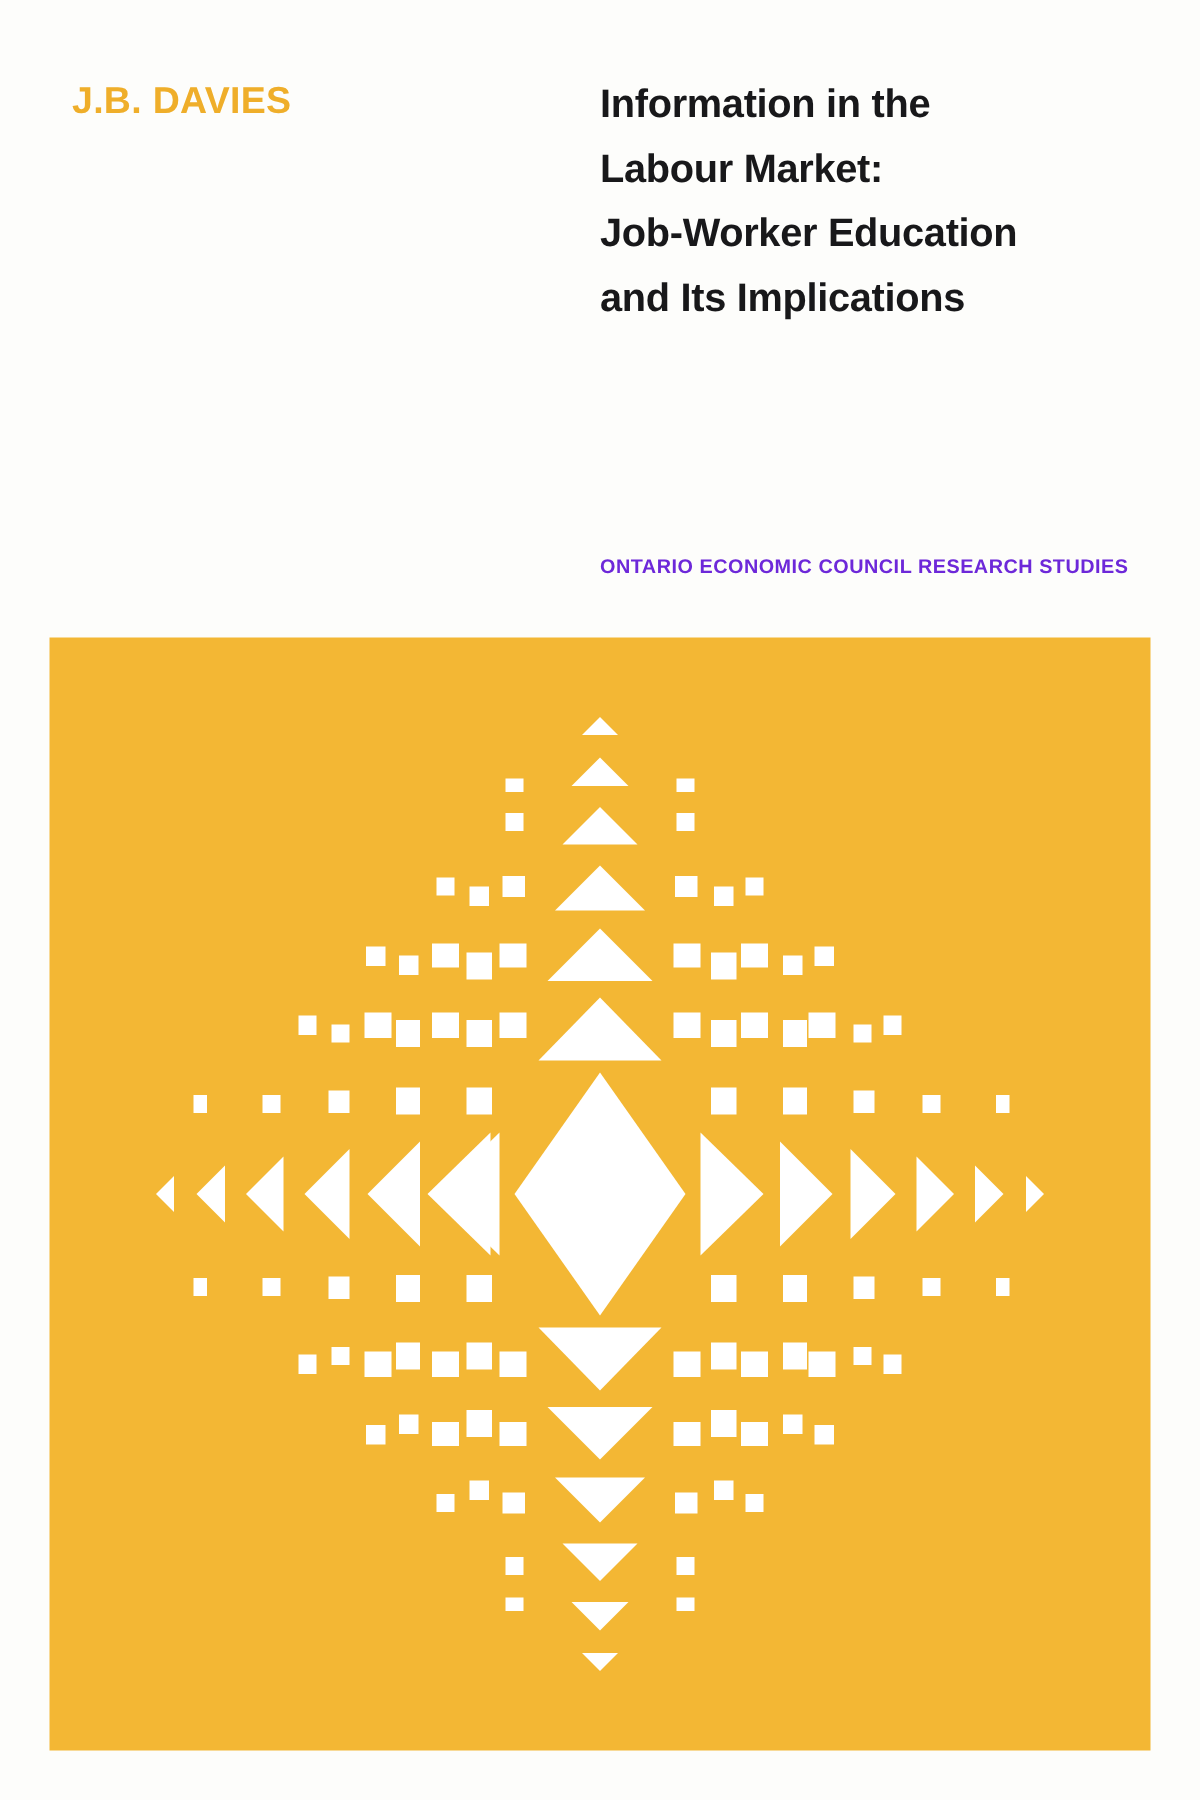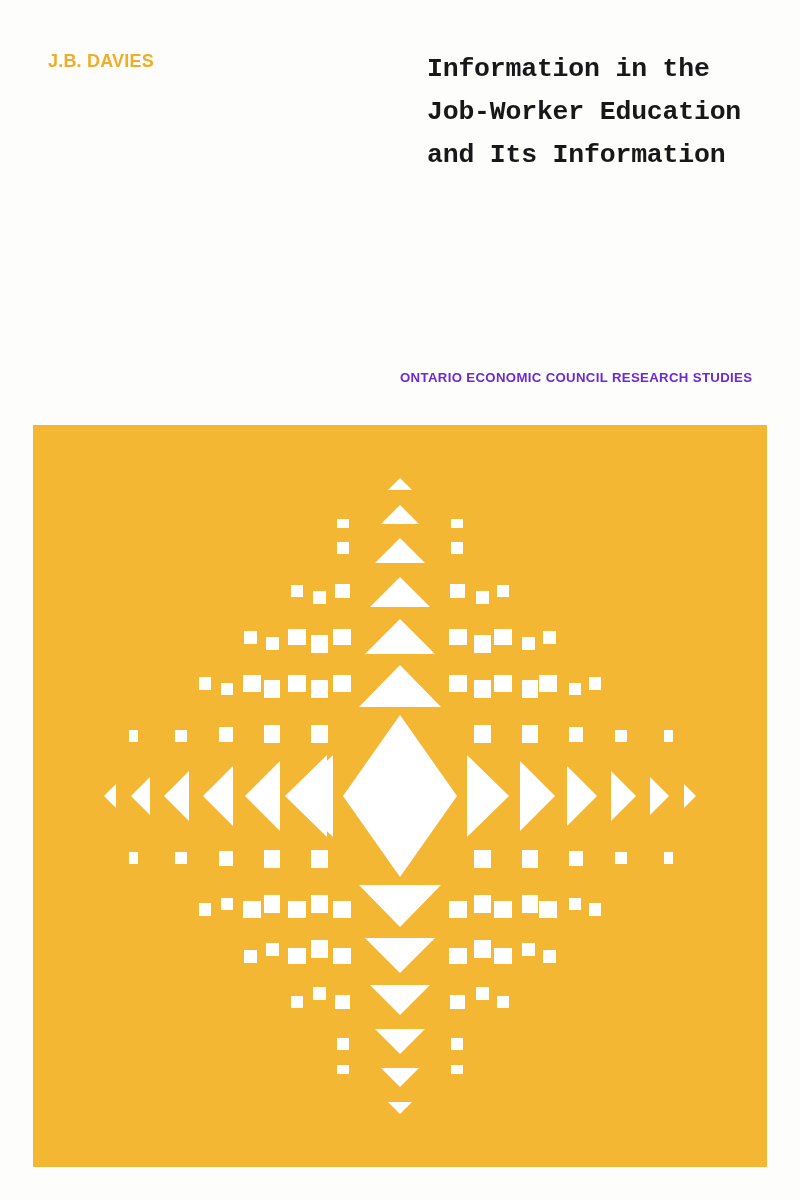--- a/index.html
+++ b/index.html
@@ -24,42 +24,41 @@
   
   .authors {
     position: absolute;
     left: 48px;
     top: 48px;
     width: 330px;
   }
   .author-line {
     font-family: "Liberation Sans", sans-serif;
     font-weight: bold;
-    font-size: 18px;
+    font-size: 25px;
     letter-spacing: 0.2px;
     line-height: 1.55;
     color: #efae2a;
     white-space: nowrap;
   }
 
   
   .title-block {
     position: absolute;
     left: 400px;
     top: 48px;
     width: 380px;
   }
   .title-line {
-    font-family: Liberation Mono, monospace;
+    font-family: Liberation Sans, sans-serif;
     font-weight: bold;
     font-size: 26.5px;
     line-height: 1.62;
     color: #18181a;
     letter-spacing: -0.2px;
-    margin-left: 27px;
   }
 
   
   .series {
     position: absolute;
     left: 400px;
     top: 370px;
     width: 390px;
     font-family: "Liberation Sans", sans-serif;
     font-weight: bold;
@@ -89,22 +88,23 @@
 <body>
 
 <div class="cover">
 
   <div class="authors">
     <div class="author-line">J.B. DAVIES</div>
   </div>
 
   <div class="title-block">
     <div class="title-line">Information in the</div>
+    <div class="title-line">Labour Market:</div>
     <div class="title-line">Job-Worker Education</div>
-    <div class="title-line">and Its Information</div>
+    <div class="title-line">and Its Implications</div>
   </div>
 
   <div class="series">ONTARIO ECONOMIC COUNCIL RESEARCH STUDIES</div>
 
   <div class="art-panel">
     <svg class="art-svg" viewBox="0 0 734 742">
       <g fill="#ffffff">
 
         <path d="M367 290 L424 371 L367 452 L310 371 Z"></path>
 

